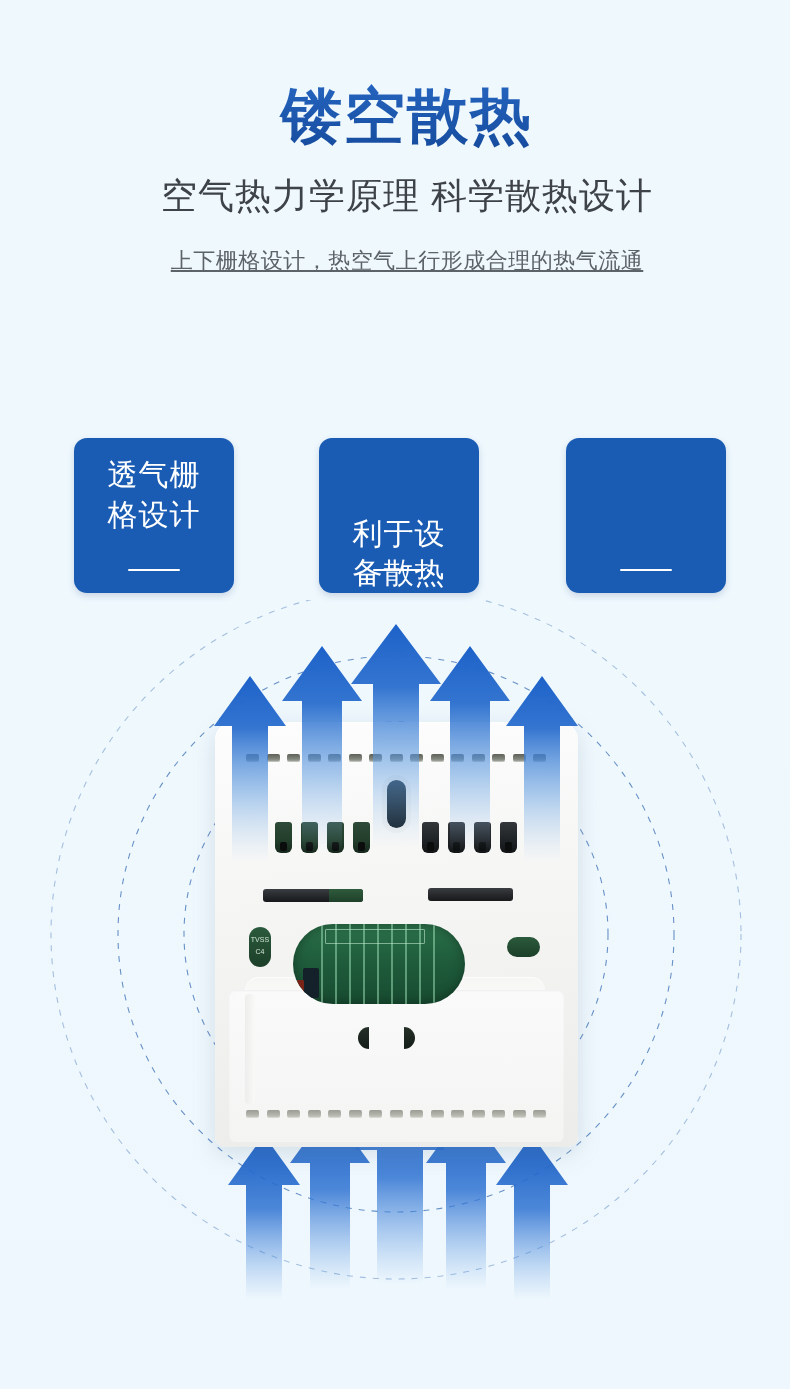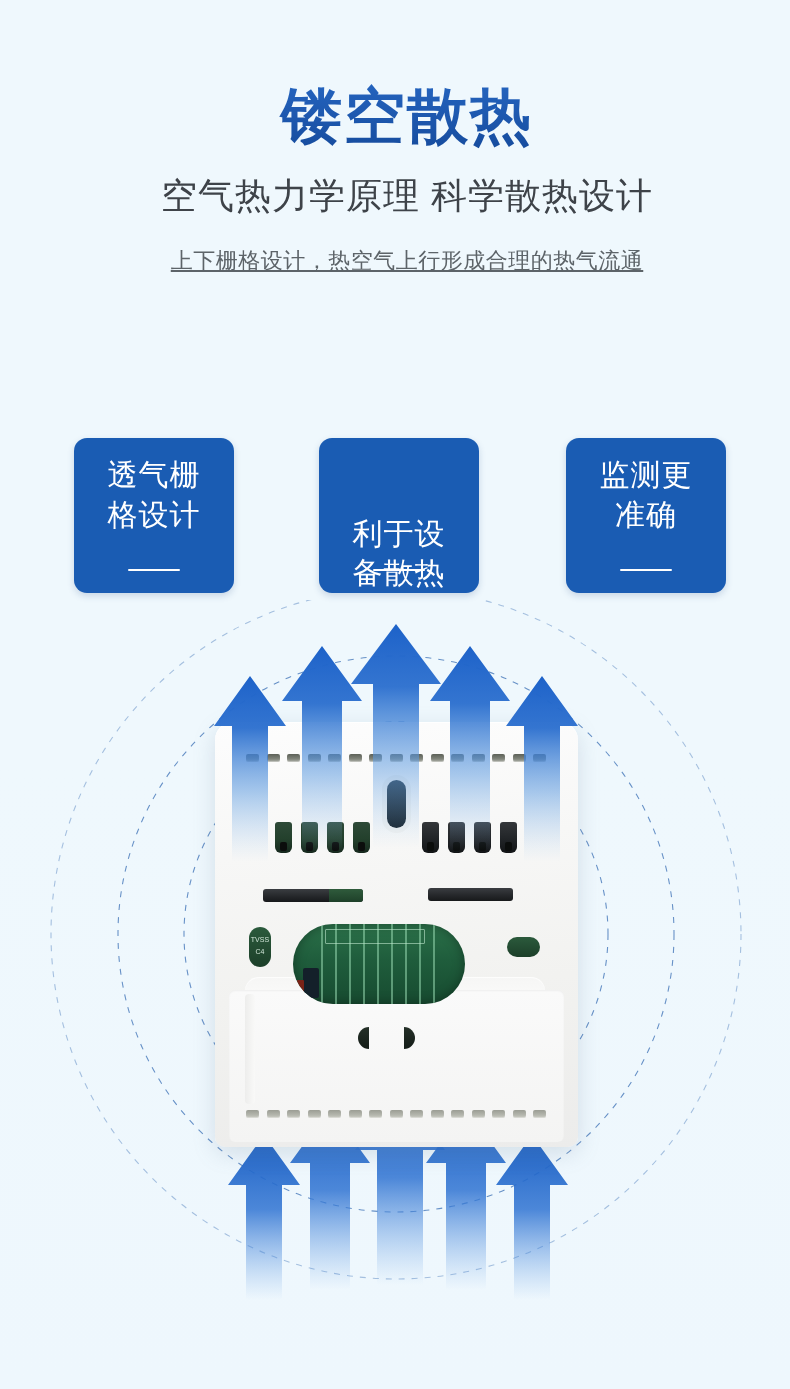--- a/index.html
+++ b/index.html
@@ -388,22 +388,20 @@
       <div class="card-rule"></div>
     </div>
 
     <div class="card card-2">
       <div class="card-text">利于设
 备散热</div>
       <div class="card-rule"></div>
     </div>
 
     <div class="card card-3">
-      <div class="card-text">监测更
-准确</div>
       <div class="card-rule"></div>
     </div>
 
   </div>
 
   <div class="illustration">
 
     <svg class="rings" viewBox="0 0 790 789">
       <g fill="none" stroke="#3a6fb5" stroke-dasharray="6 7" stroke-width="1.1" opacity="0.75">
         <circle cx="396" cy="334" r="148"></circle>

